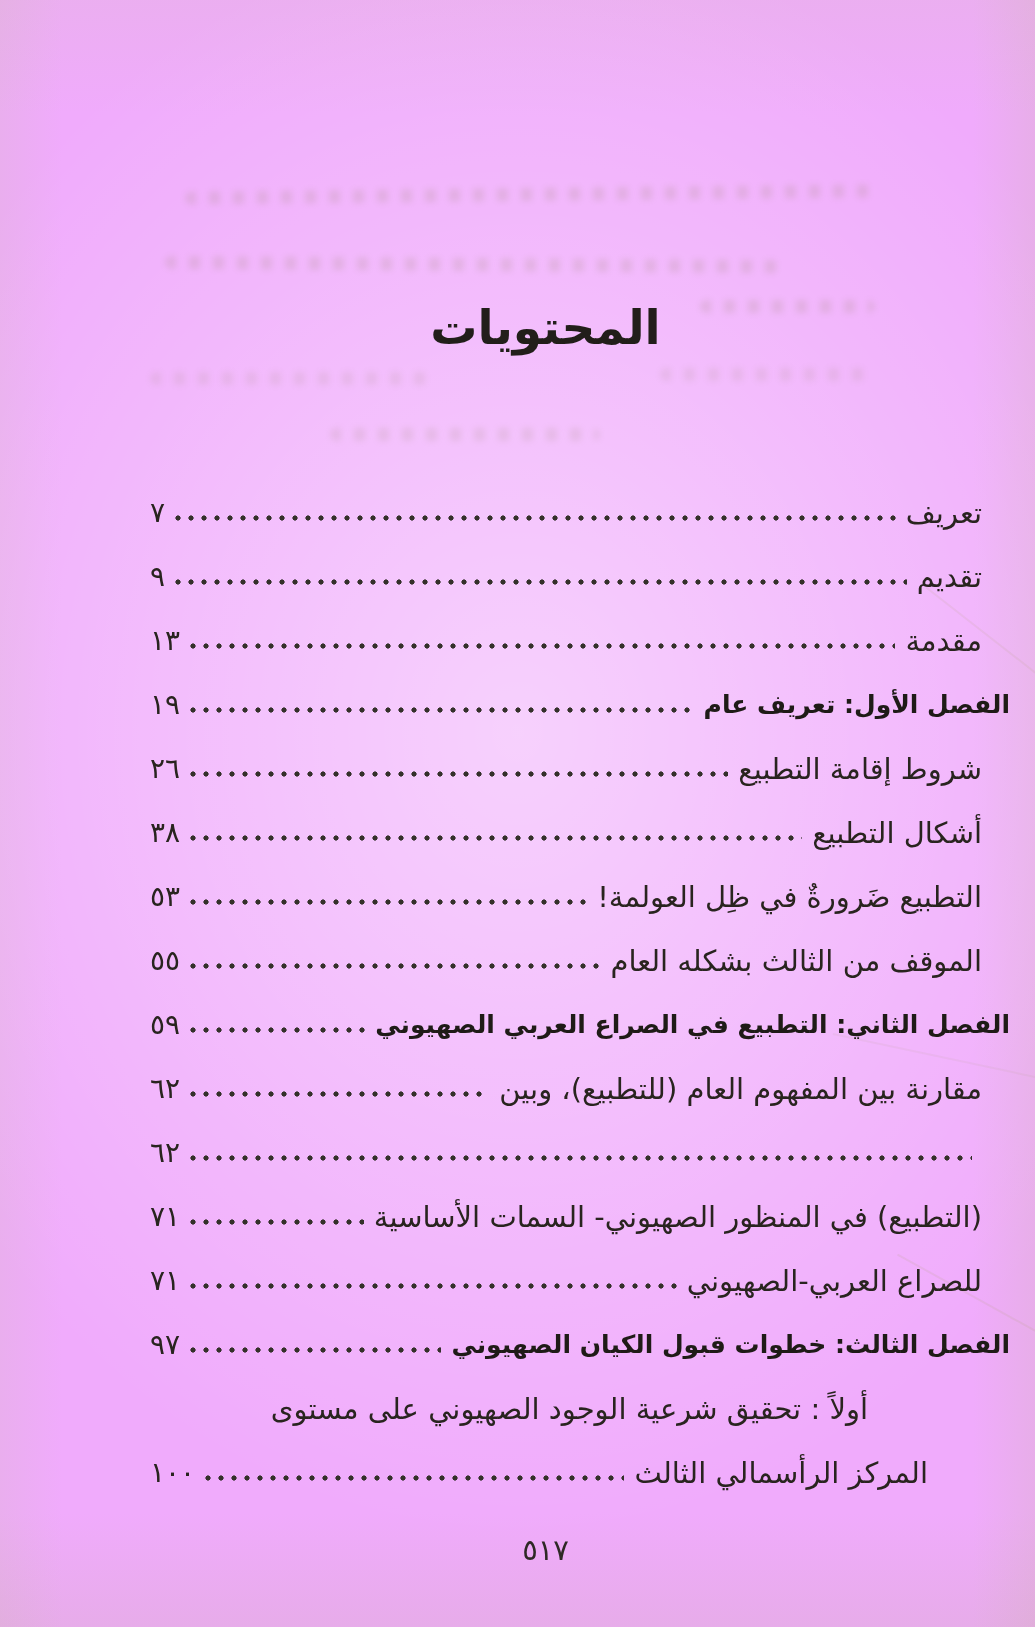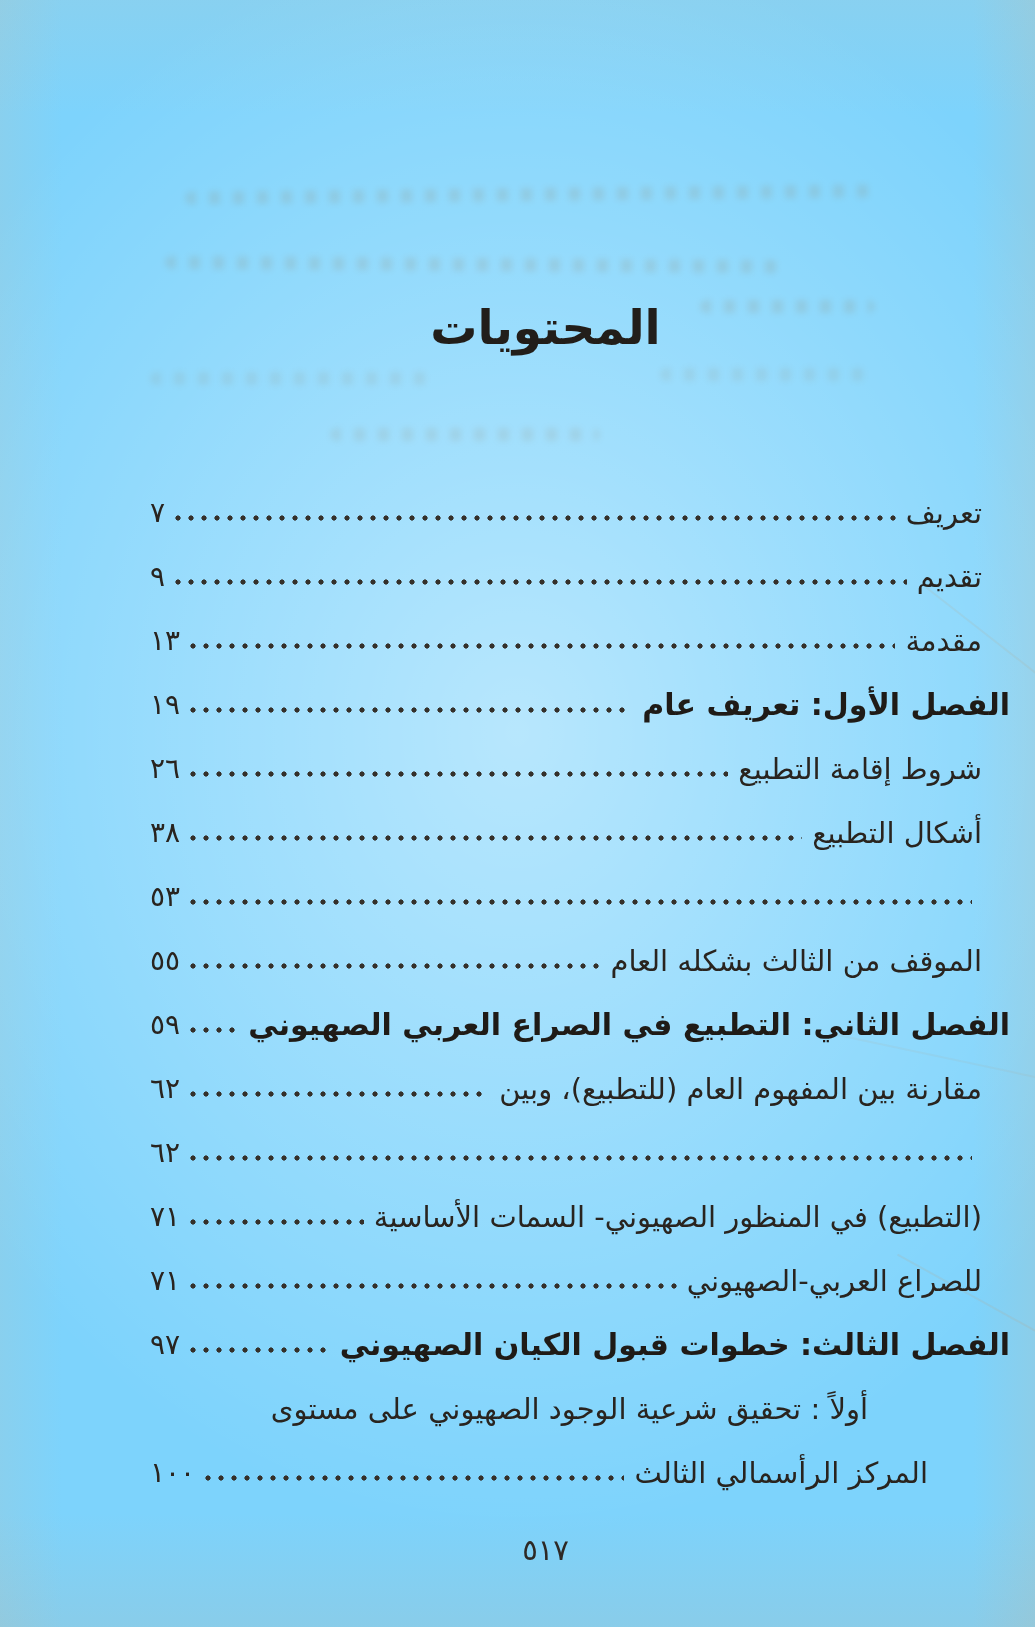--- a/index.html
+++ b/index.html
@@ -1,21 +1,21 @@
 <!DOCTYPE html>
 <html lang="ar"><head>
 <meta charset="utf-8">
 <style>
   html, body { margin: 0; padding: 0; background: #e9e5dc; }
   .page {
     position: relative;
     width: 1035px;
     height: 1627px;
     margin: 0 auto;
-    background: #7dd3fc;
+    background: #f0abfc;
     overflow: hidden;
     font-family: "DejaVu Sans", sans-serif;
     color: #29241f;
   }
   
   .page::before {
     content: "";
     position: absolute; inset: 0;
     background:
       radial-gradient(120% 90% at 50% 45%, rgba(255,255,255,.45) 0%, rgba(255,255,255,0) 55%),
@@ -63,21 +63,21 @@
   .toc-row .dots {
     flex: 1 1 auto;
     min-width: 0;
     height: 6px;
     margin: 0 10px 13px 10px;
     background-image: radial-gradient(circle at 3px 3px, #34302a 2.3px, rgba(0,0,0,0) 2.9px);
     background-size: 13px 6px;
     background-repeat: repeat-x;
   }
   .toc-row.chapter { padding-right: 0; }
-  .toc-row.chapter .label { font-weight: bold; font-size: 30px; color: #1f1b17; }
+  .toc-row.chapter .label { font-weight: bold; font-size: 25px; color: #1f1b17; }
   .toc-row.indent-2 { padding-right: 142px; align-items: flex-end; }
   .toc-row.indent-1 { padding-right: 82px; }
 
   .footer {
     position: absolute;
     top: 1533px; left: 0; right: 0;
     text-align: center;
     transform: translateX(28px);
     font-size: 29px;
     letter-spacing: 9px;
@@ -154,20 +154,21 @@
     <span class="label">شروط إقامة التطبيع</span>
     <span class="dots"></span>
     <span class="pageno">٢٦</span>
   </div>
       <div class="toc-row">
     <span class="label">أشكال التطبيع</span>
     <span class="dots"></span>
     <span class="pageno">٣٨</span>
   </div>
       <div class="toc-row">
+    <span class="label">التطبيع ضَرورةٌ في ظِل العولمة!</span>
     <span class="dots"></span>
     <span class="pageno">٥٣</span>
   </div>
       <div class="toc-row">
     <span class="label">الموقف من الثالث بشكله العام</span>
     <span class="dots"></span>
     <span class="pageno">٥٥</span>
   </div>
       <div class="toc-row chapter">
     <span class="label">الفصل الثاني: التطبيع في الصراع العربي الصهيوني</span>

